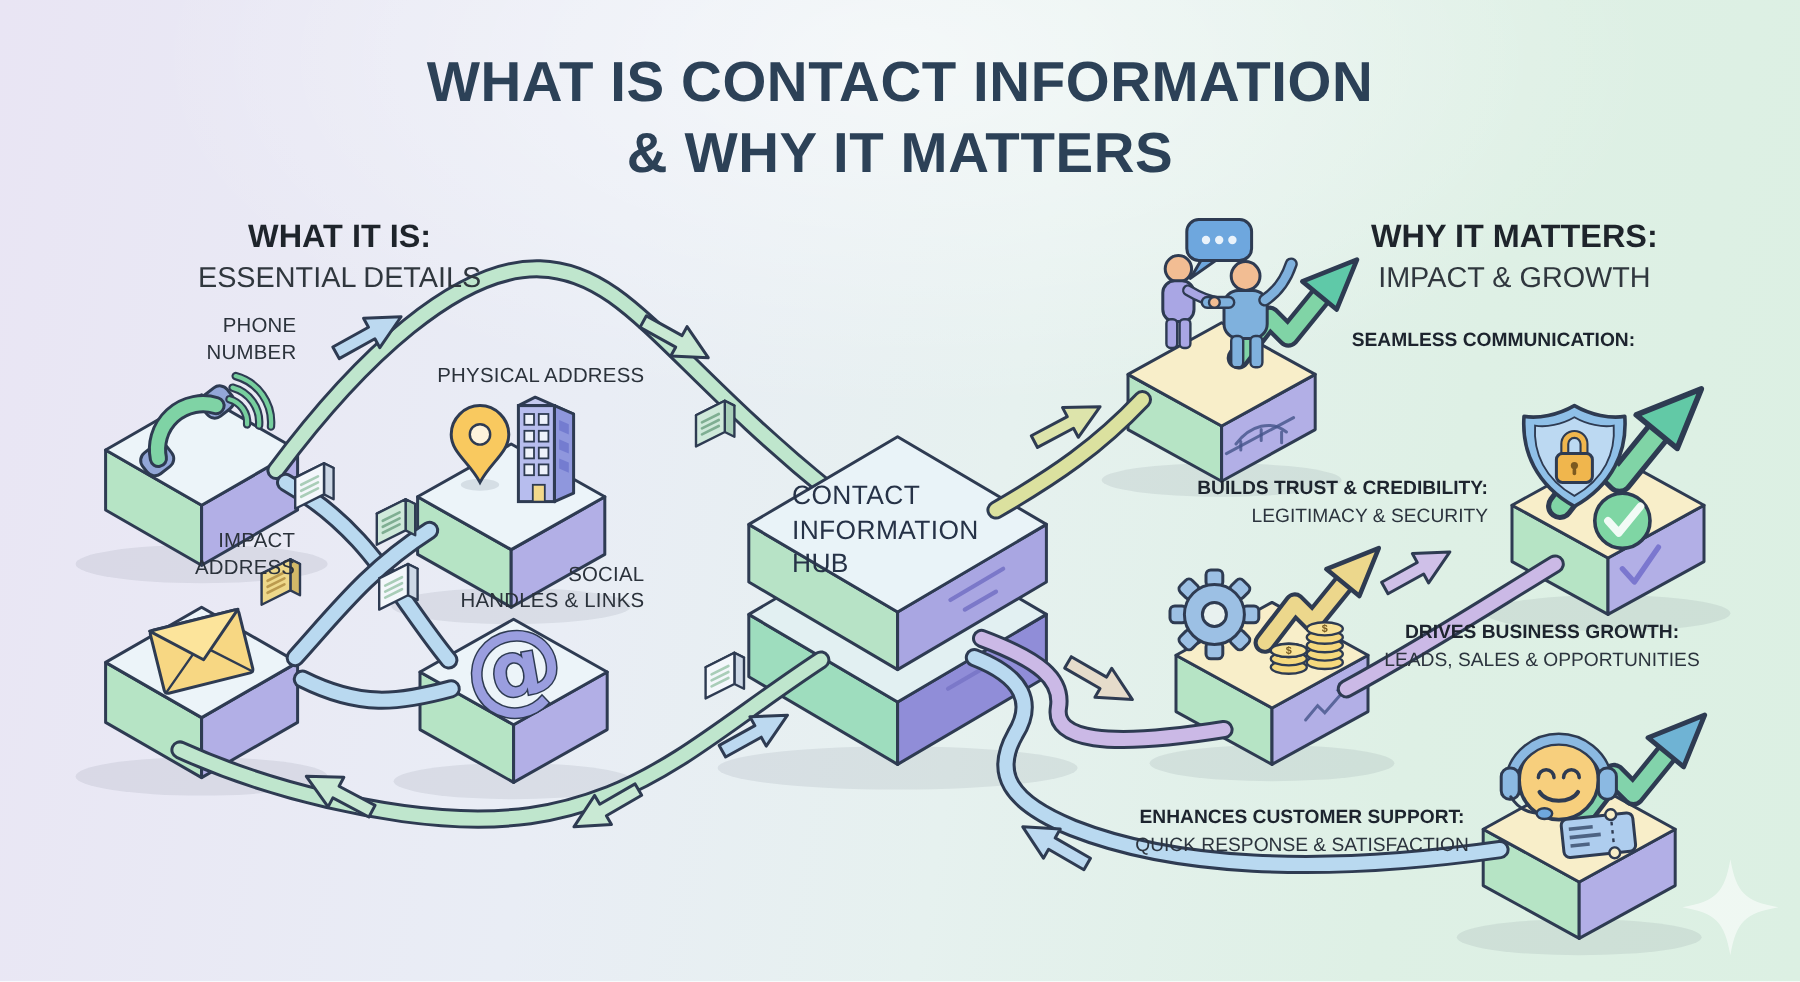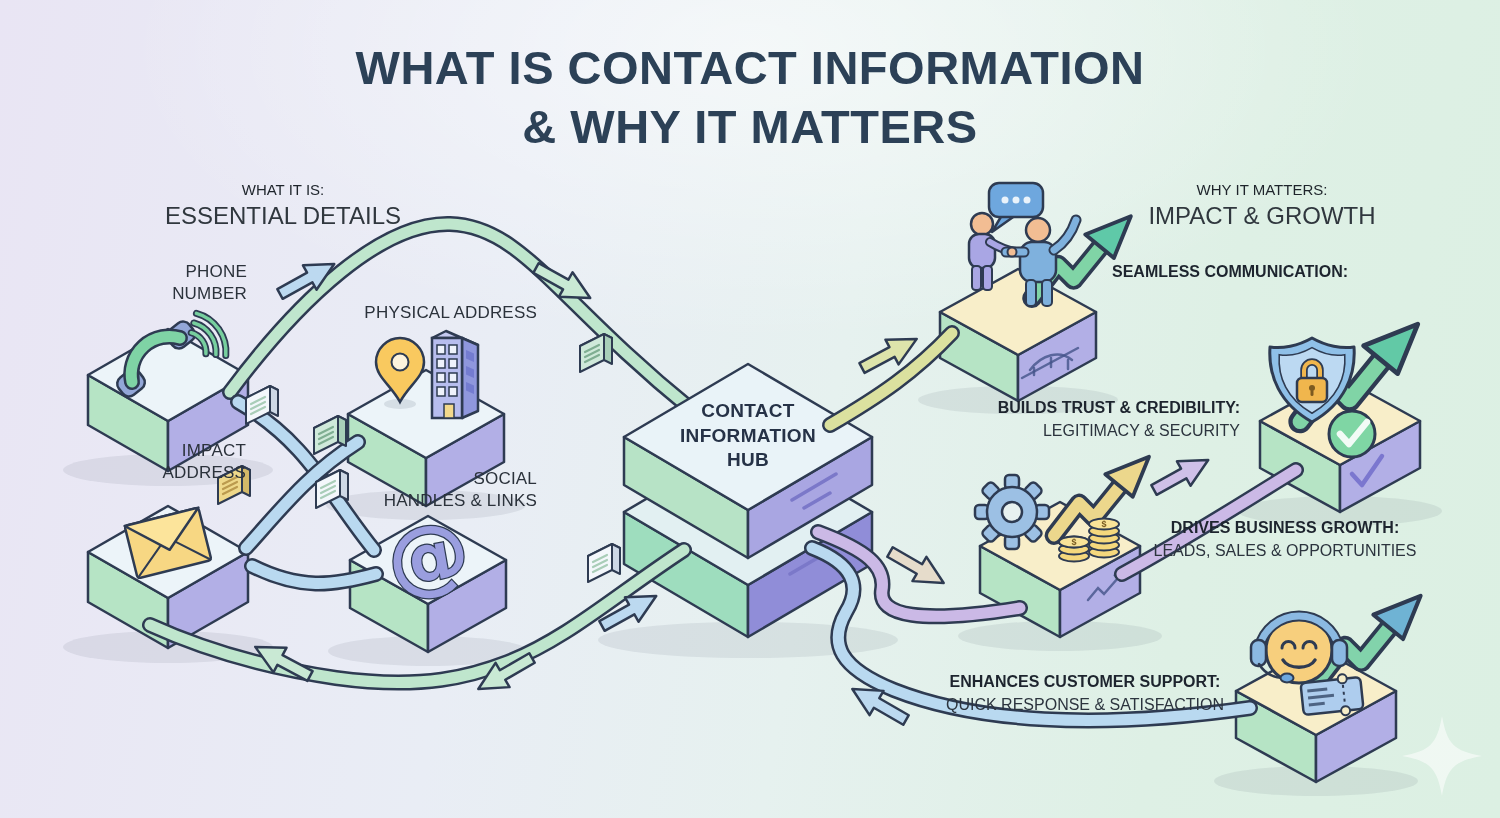--- a/index.html
+++ b/index.html
@@ -8,26 +8,26 @@
     background:
       radial-gradient(ellipse 900px 420px at 50% 6%, rgba(255,255,255,.55), rgba(255,255,255,0) 70%),
       linear-gradient(100deg,#e9e5f4 0%,#e9edf5 34%,#e6f1ef 55%,#def0e5 78%,#dcf0e3 100%);}
   .art{position:absolute;left:0;top:0;width:1500px;height:818px}
 
   .txt{position:absolute}
   .title{left:0;right:0;top:38px;text-align:center;color:#2c4157;font-weight:600;
          font-size:47px;line-height:1.26;letter-spacing:.5px}
   .title b{font-weight:800}
   .sec-hd{text-align:center;line-height:1.32}
-  .sec-hd .hd{font-weight:400;font-size:15px;color:#1e242b}
+  .sec-hd .hd{font-weight:700;font-size:27px;color:#1e242b}
   .sec-hd .sub{font-weight:400;font-size:24px;color:#30373e}
   .node-label{text-align:right;font-size:17px;font-weight:500;color:#2b323b;
               line-height:1.28;white-space:pre-line;letter-spacing:.2px}
-  .hub-label{left:660px;top:399px;width:176px;text-align:center;font-size:19px;
-             font-weight:700;color:#263247;line-height:1.3;white-space:pre-line;letter-spacing:.3px}
+  .hub-label{left:660px;top:399px;width:176px;font-size:22px;
+             font-weight:400;color:#263247;line-height:1.3;white-space:pre-line;letter-spacing:.3px}
   .feature{font-size:16px;line-height:1.45}
   .feature .hd{font-weight:800;color:#1d242e}
   .feature .sub{font-weight:400;color:#2c343e}
 
   
   .ink{stroke:#2e3b52;stroke-width:2.5;stroke-linejoin:round}
   .shdw{fill:#32405c;opacity:.09}
   .topL{fill:#ecf4f9}.sideG{fill:#b6e4c5}.sideP{fill:#b2afe6}
   .topY{fill:#f8eec9}
   .hubTopU{fill:#e9f3f8}.hubGU{fill:#b7e3c6}.hubPU{fill:#a9a6e2}
@@ -352,21 +352,21 @@
 <div class="txt node-label" style="left:317px;top:302px;width:220px">PHYSICAL ADDRESS</div>
 <div class="txt node-label" style="left:86px;top:440px;width:160px">IMPACT
 ADDRESS</div>
 <div class="txt node-label" style="left:317px;top:468px;width:220px">SOCIAL
 HANDLES &amp; LINKS</div>
 
 <div class="txt hub-label">CONTACT
 INFORMATION
 HUB</div>
 
-<div class="txt feature" style="left:1112px;top:260px;width:265px;text-align:left">
+<div class="txt feature" style="left:1112px;top:272px;width:265px;text-align:center">
   <div class="hd">SEAMLESS COMMUNICATION:</div>
 </div>
 <div class="txt feature" style="left:980px;top:396px;width:260px;text-align:right">
   <div class="hd">BUILDS TRUST &amp; CREDIBILITY:</div>
   <div class="sub">LEGITIMACY &amp; SECURITY</div>
 </div>
 <div class="txt feature" style="left:1150px;top:516px;width:270px;text-align:center">
   <div class="hd">DRIVES BUSINESS GROWTH:</div>
   <div class="sub">LEADS, SALES &amp; OPPORTUNITIES</div>
 </div>

